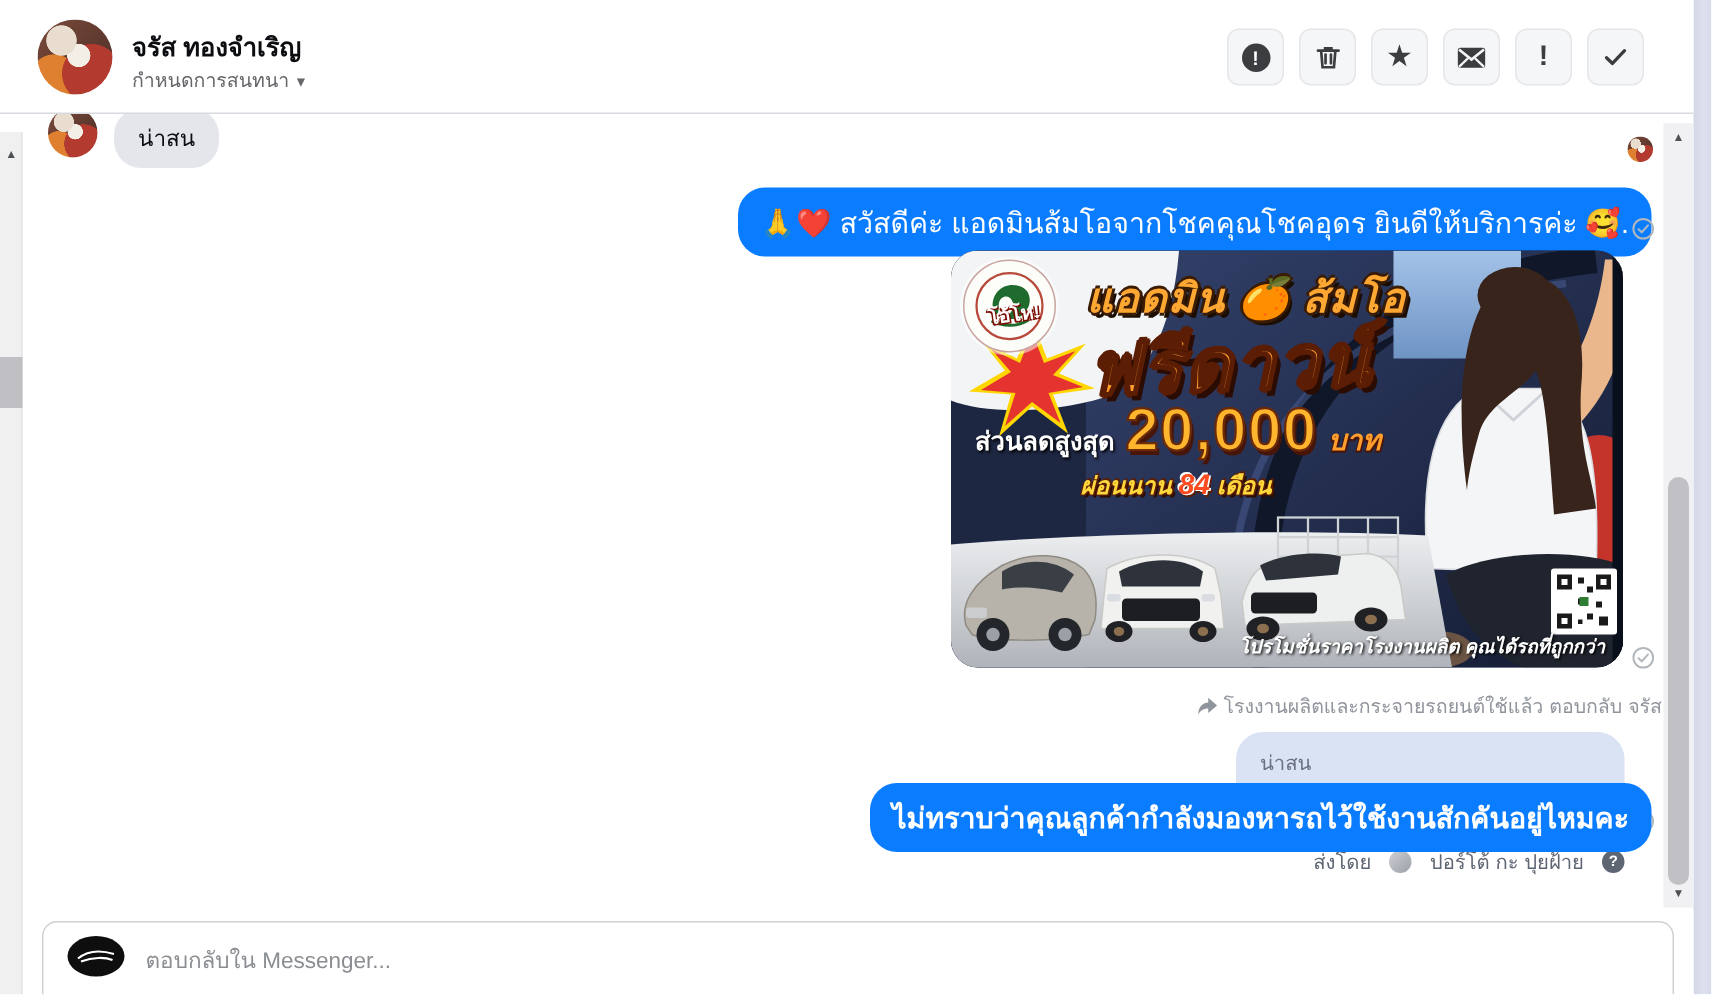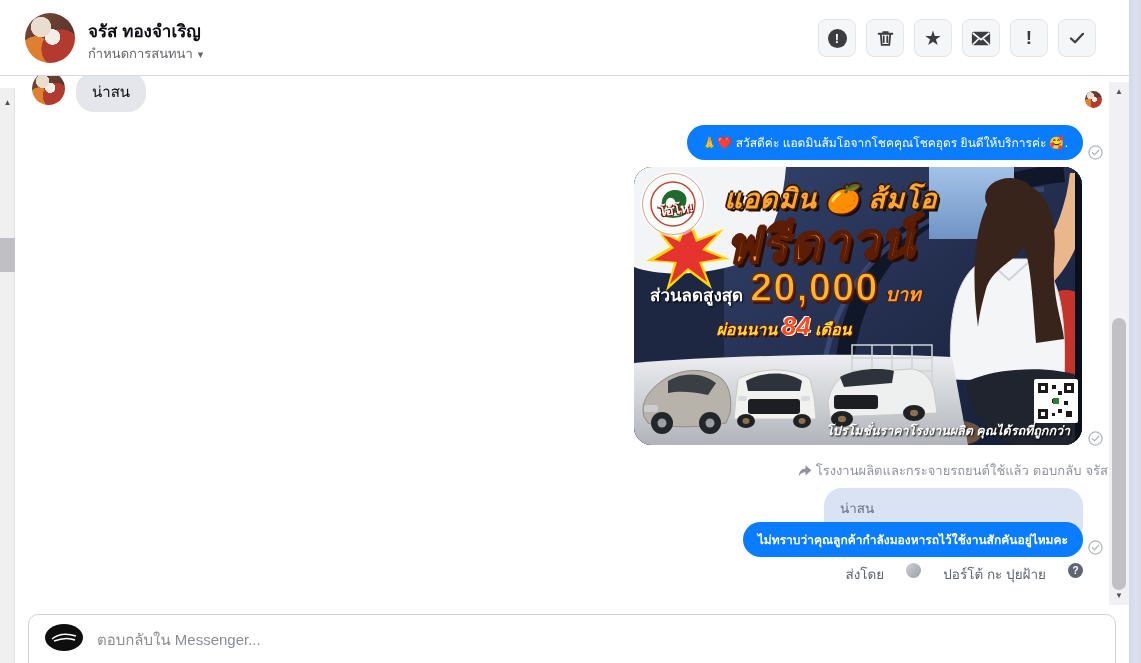--- a/index.html
+++ b/index.html
@@ -68,40 +68,40 @@
   .ic-ex::after { content:"!"; }
   
   .msg-in-avatar { position:absolute; left:32px; top:72px; width:33px; height:33px; border-radius:50%; z-index:10; }
   .msg-in-bubble {
     position:absolute; left:76px; top:72px; z-index:10;
     background:#e4e6eb; color:#0b0d10; font-size:15px;
     padding:8px 16px; border-radius:18px; white-space:nowrap;
   }
   .seen-avatar { position:absolute; left:1085px; top:91px; width:17px; height:17px; border-radius:50%; z-index:10; }
   .bubble-blue {
-    position:absolute; right:58px; background:#0a7cff; color:#fff;
-    font-size:12px; padding:8px 15px; border-radius:18px; white-space:nowrap; z-index:10;
+    position:absolute; right:40px; background:#0a7cff; color:#fff;
+    font-size:19px; padding:8px 15px; border-radius:18px; white-space:nowrap; z-index:10;
   }
   .bubble-1 { top:125px; }
   .bubble-2 { top:522px; z-index:12; font-weight:bold; }
   .sent-check { position:absolute; left:1088px; width:15px; height:15px; z-index:10; }
   .check-1 { top:145px; } .check-2 { top:431px; } .check-3 { top:540px; }
   .quoted-bubble {
     position:absolute; right:58px; top:488px; width:259px; z-index:8;
     background:#d9e3f4; color:#6a7180; font-size:13.5px;
     padding:9px 16px 24px; border-radius:18px;
   }
   .reply-context {
     position:absolute; right:33px; top:460px; z-index:10;
     display:flex; align-items:center; gap:4px;
     font-size:13px; color:#90949c;
   }
   .sent-by {
     position:absolute; right:58px; top:563px; z-index:10;
-    display:flex; align-items:flex-start; gap:22px;
+    display:flex; align-items:center; gap:12px;
     font-size:13.5px; color:#5f6673;
   }
   .mini-avatar { width:15px; height:15px; border-radius:50%; background:linear-gradient(135deg,#cfd0d4,#9aa0a8); }
   .q-circle { width:15px; height:15px; border-radius:50%; background:#5f6673; color:#fff;
     font-size:10px; font-weight:bold; line-height:15px; text-align:center; cursor:pointer; }
   .q-circle::after { content:"?"; }
   
   .attachment {
     position:absolute; left:634px; top:167px; width:448px; height:278px;
     border-radius:18px; overflow:hidden; z-index:10; cursor:pointer; background:#1d2742;
@@ -136,21 +136,21 @@
     font-size:40px; font-weight:bold; color:#ffb52e; letter-spacing:1px;
     -webkit-text-stroke:1.5px #6b2a08; text-shadow:2px 3px 0 #47150a;
   }
   .b-disc-unit { font-size:19px; font-weight:bold; font-style:italic; color:#ff9e2c;
     text-shadow:1px 1px 0 #47150a, -1px 1px 0 #47150a; }
   .b-line { position:absolute; left:40px; width:220px; text-align:center; white-space:nowrap;
     font-size:16px; font-weight:bold; font-style:italic; color:#ffd83d;
     text-shadow:1px 1px 0 #5c1d05, -1px 1px 0 #5c1d05, 1px -1px 0 #5c1d05, 2px 2px 0 #2a0c02; }
   .b-installment { top:144px; }
   .b-interest { top:165px; }
-  .b-red { color:#ff4b1f; font-size:26px; text-shadow:1px 1px 0 #fff, -1px -1px 0 #fff, 2px 2px 0 #5c1d05; }
+  .b-red { color:#ff4b1f; font-size:19px; text-shadow:1px 1px 0 #fff, -1px -1px 0 #fff, 2px 2px 0 #5c1d05; }
   .b-caption {
     position:absolute; right:12px; bottom:4px; font-size:12.5px; font-weight:bold; font-style:italic;
     color:#fff; text-shadow:1px 1px 2px #000; white-space:nowrap;
   }
   
   .composer { position:absolute; left:16px; top:607px; width:1113px; height:56px; background:#fff; z-index:20;padding-left:32px; }
   .composer-input {
     position:absolute; left:12px; top:7px; width:1088px; height:72px;
     border:1px solid #cfd1d5; border-radius:10px; background:#fff; cursor:text;
   }

